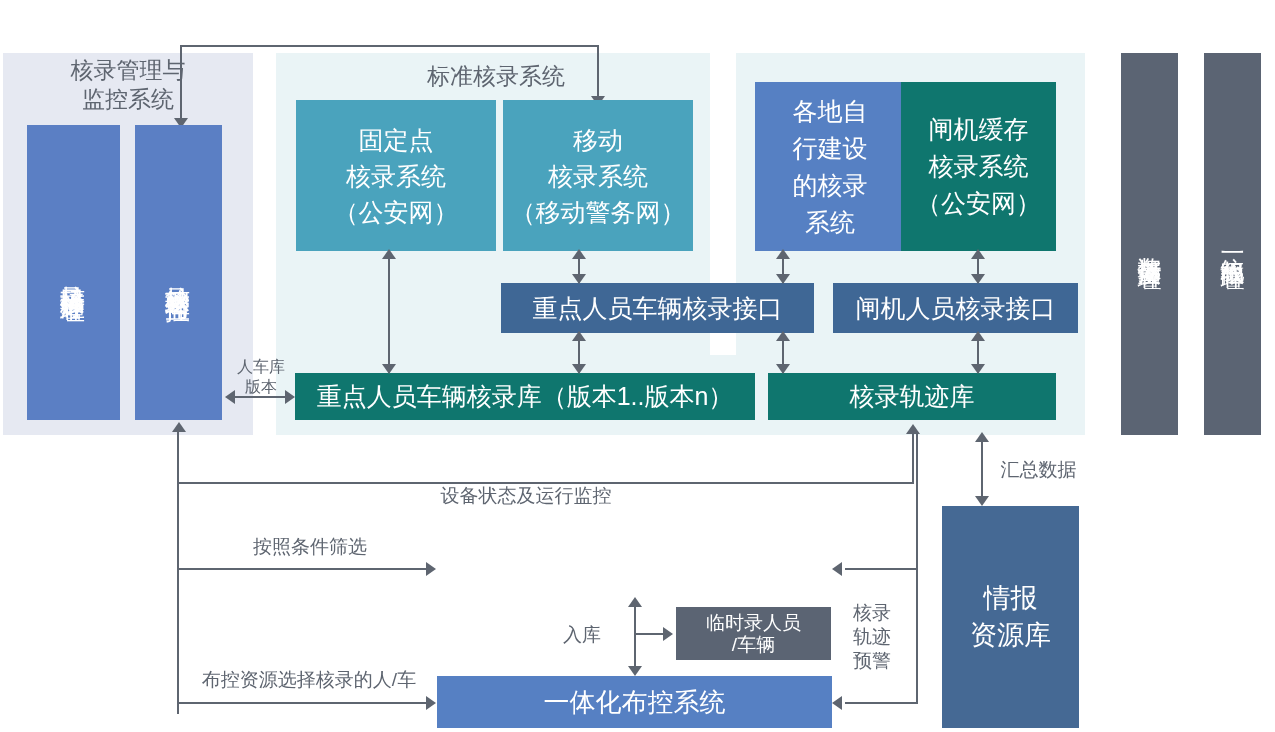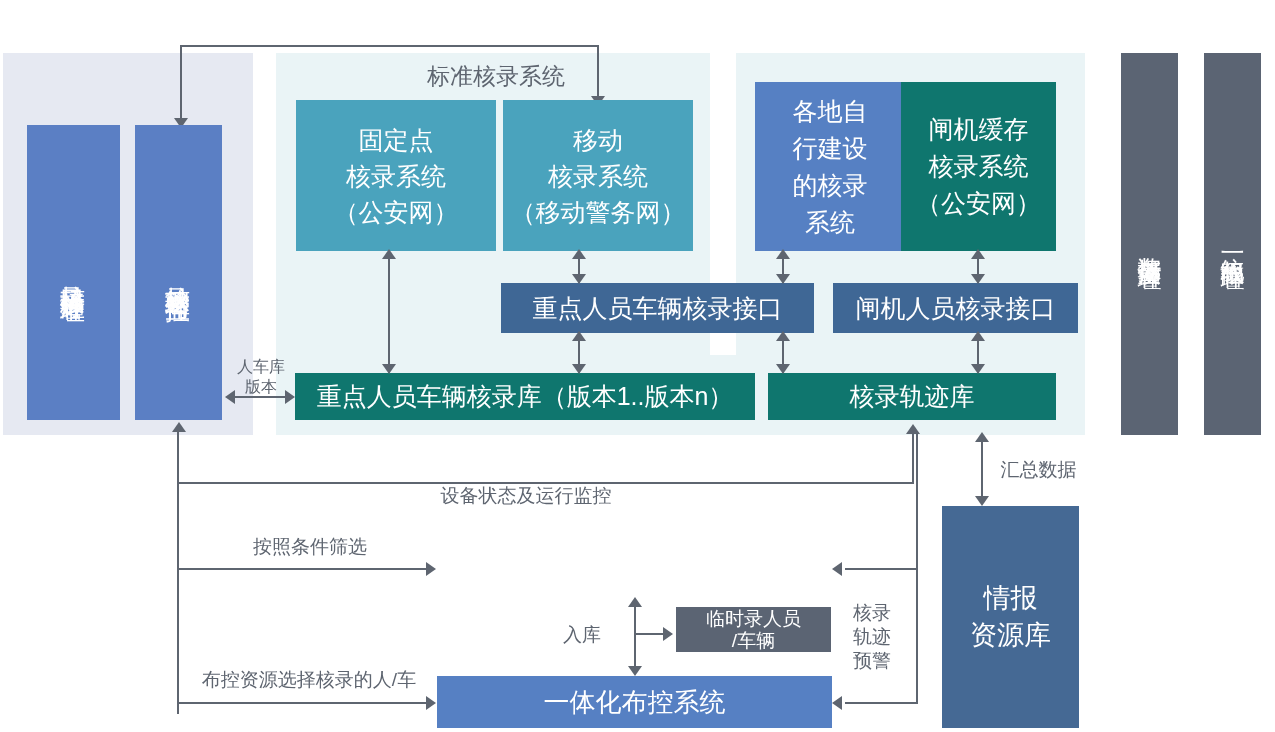--- a/index.html
+++ b/index.html
@@ -84,20 +84,22 @@
 <div id="stage">
 
   <div class="panel panel-lav" style="left:3px;top:53px;width:250px;height:382px;"></div>
 
   <div class="panel panel-mint" style="left:276px;top:53px;width:434px;height:382px;"></div>
 
   <div class="panel panel-mint" style="left:736px;top:53px;width:349px;height:382px;"></div>
 
   <div class="panel panel-mint" style="left:276px;top:355px;width:809px;height:80px;"></div>
 
+  <div class="panel-title" style="left:3px;top:56px;width:250px;">核录管理与
+监控系统</div>
 
   <div class="panel-title" style="left:276px;top:62px;width:440px;">标准核录系统</div>
 
 
   <div class="ln lnh" style="left:180px;top:45px;width:419px;"></div>
 
   <div class="ln lnv" style="left:180px;top:45px;height:77px;"></div>
   <div class="arw arw-d" style="left:174px;top:118px;"></div>
 
   <div class="ln lnv" style="left:597px;top:45px;height:55px;"></div>
@@ -158,21 +160,21 @@
 
   <div class="box b-slate" style="left:1204px;top:53px;width:57px;height:382px;">
     <span class="vtext" style="font-size:24px;">统一权限管理</span>
   </div>
 
 
   <div class="box b-blue" style="left:437px;top:676px;width:395px;height:52px;font-size:26px;">
     <span>一体化布控系统</span>
   </div>
 
-  <div class="box b-slate" style="left:676px;top:607px;width:155px;height:45px;font-size:19px;line-height:22px;">
+  <div class="box b-slate" style="left:676px;top:607px;width:155px;height:53px;font-size:19px;line-height:22px;">
     <span>临时录人员
 /车辆</span>
   </div>
 
   <div class="box b-navy" style="left:942px;top:506px;width:137px;height:222px;font-size:27px;line-height:37px;">
     <span>情报
 资源库</span>
   </div>
 
   <div class="elabel" style="left:228px;top:357px;width:66px;">人车库

